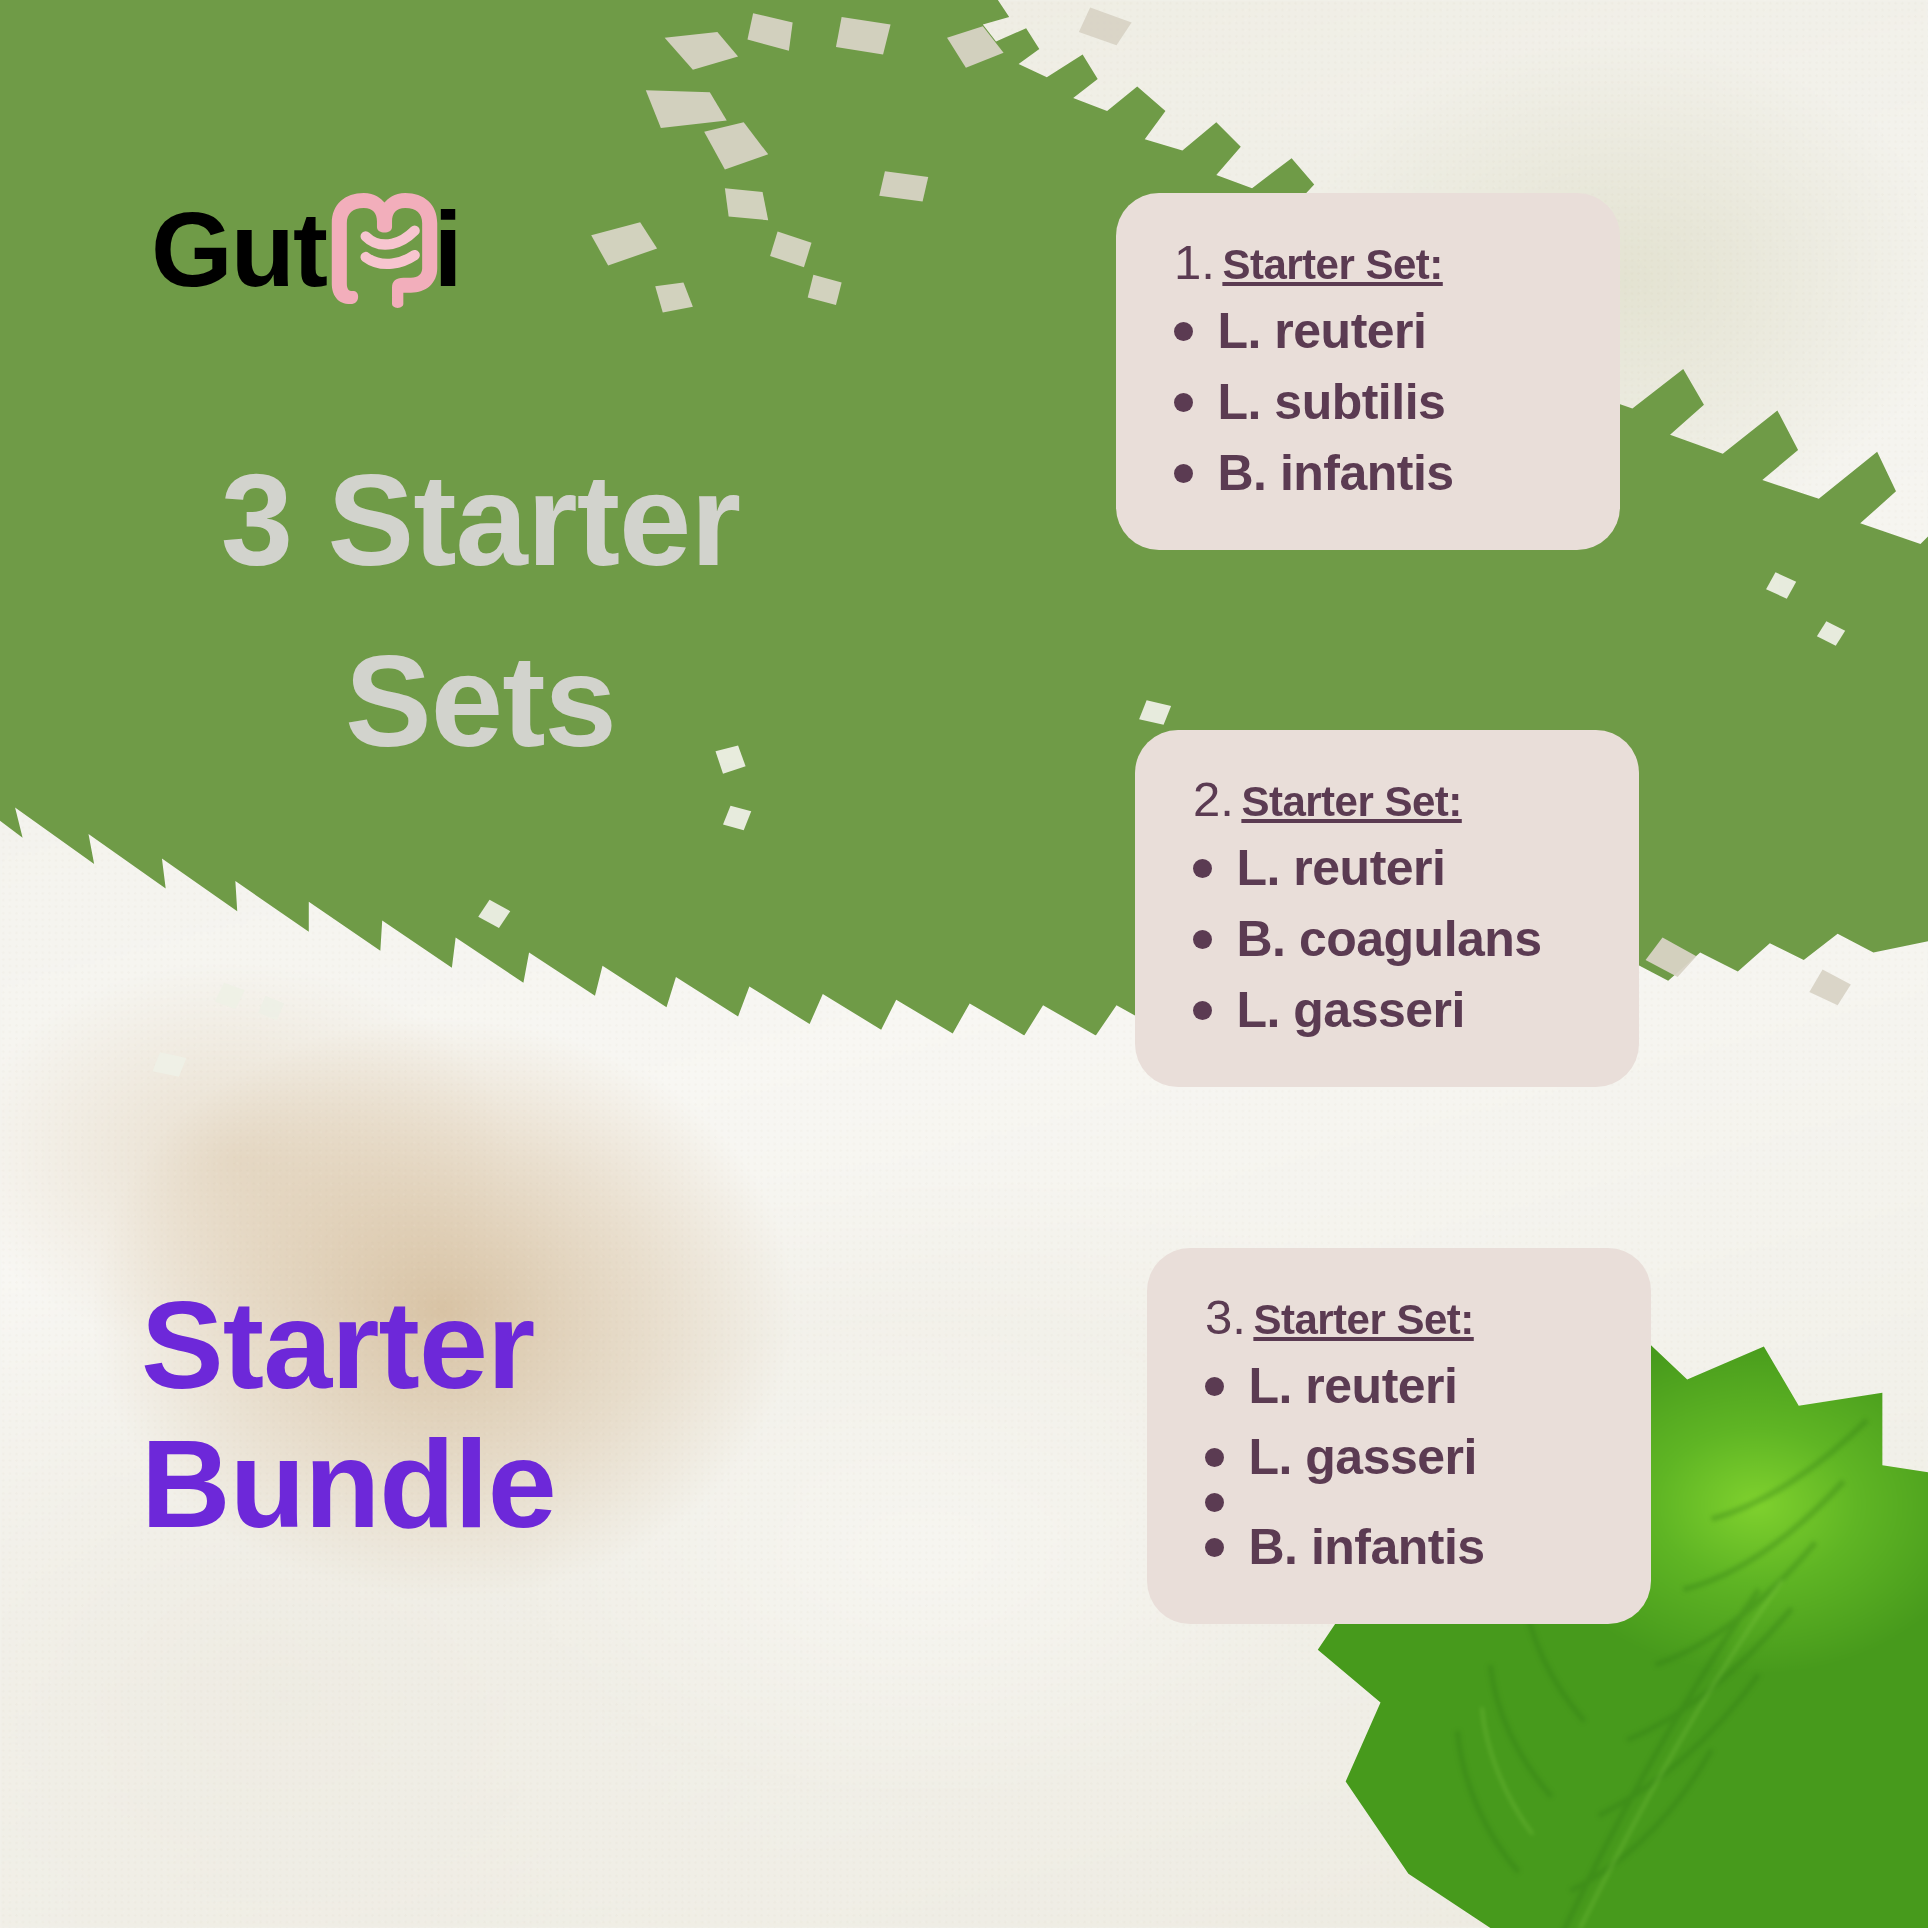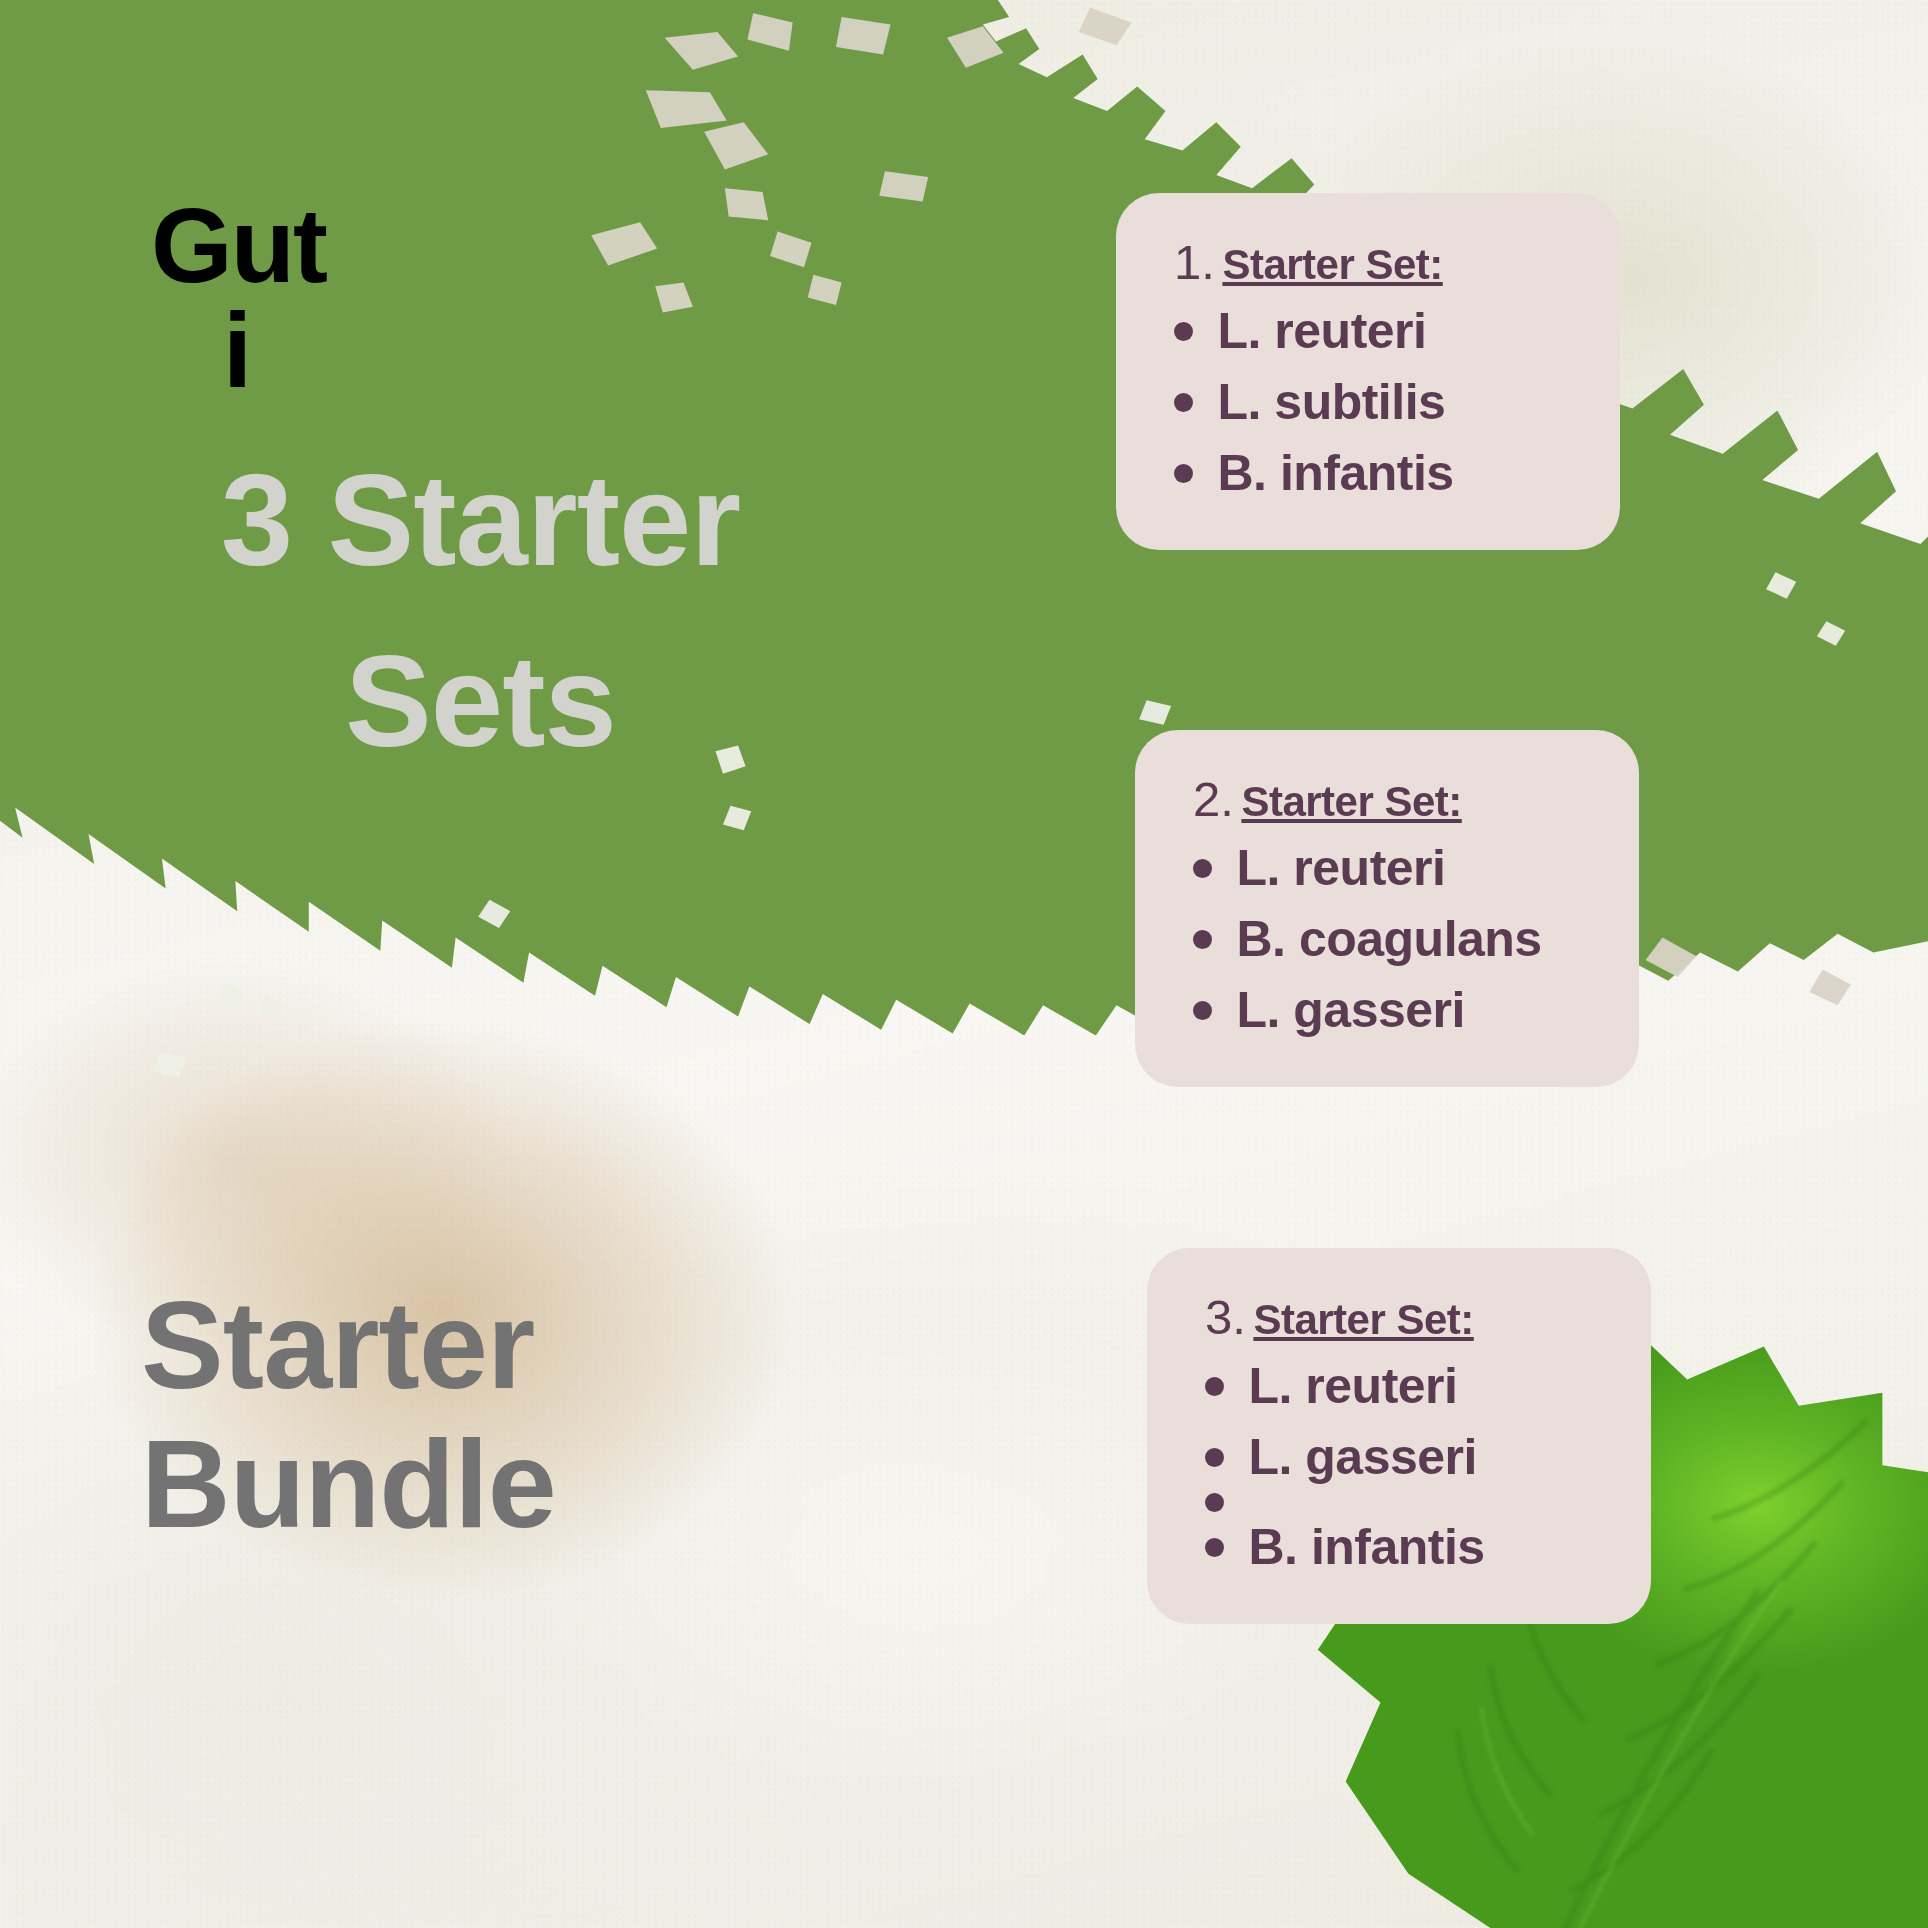--- a/index.html
+++ b/index.html
@@ -54,21 +54,21 @@
   
   #green-sheet{
     position:absolute; left:0; top:0;
     width:1928px; height:1186px;
   }
   #green-sheet svg{ width:100%; height:100%; display:block; }
 
   
   #logo{
     position:absolute; left:151px; top:193px;
-    display:flex; align-items:center; height:113px;flex-direction:column;
+    display:flex; align-items:center; height:113px;
   }
   #logo .word{
     font-size:105px; font-weight:700; color:#000;
     letter-spacing:-1.9px; line-height:1;
     font-family:"Liberation Sans", sans-serif;
   }
   #logo .gut-icon{ display:block; margin:0 -3.8px 0 1.9px; }
   #logo .word-tail{ margin-left:-3.8px; }
 
   
@@ -77,21 +77,21 @@
     width:753px; text-align:center;
     font-size:130px; font-weight:700; line-height:1.05;
     color:#d2d3cd; letter-spacing:-0.9px;
   }
   #headline-top .l2{ display:block;margin-top:44px; }
 
   #headline-bottom{
     position:absolute; left:141px; top:1276px;
     width:716px; text-align:left;
     font-size:124px; font-weight:700; line-height:1.12;
-    color:#737373; letter-spacing:-0.9px;
+    color:#6d28d9; letter-spacing:-0.9px;
   }
   #headline-bottom .l2{ display:block; }
 
   
   .set-card{
     position:absolute;
     background:#e9ded9;
     border-radius:43px;
     padding:45px 38px 41px 58px;
   }

